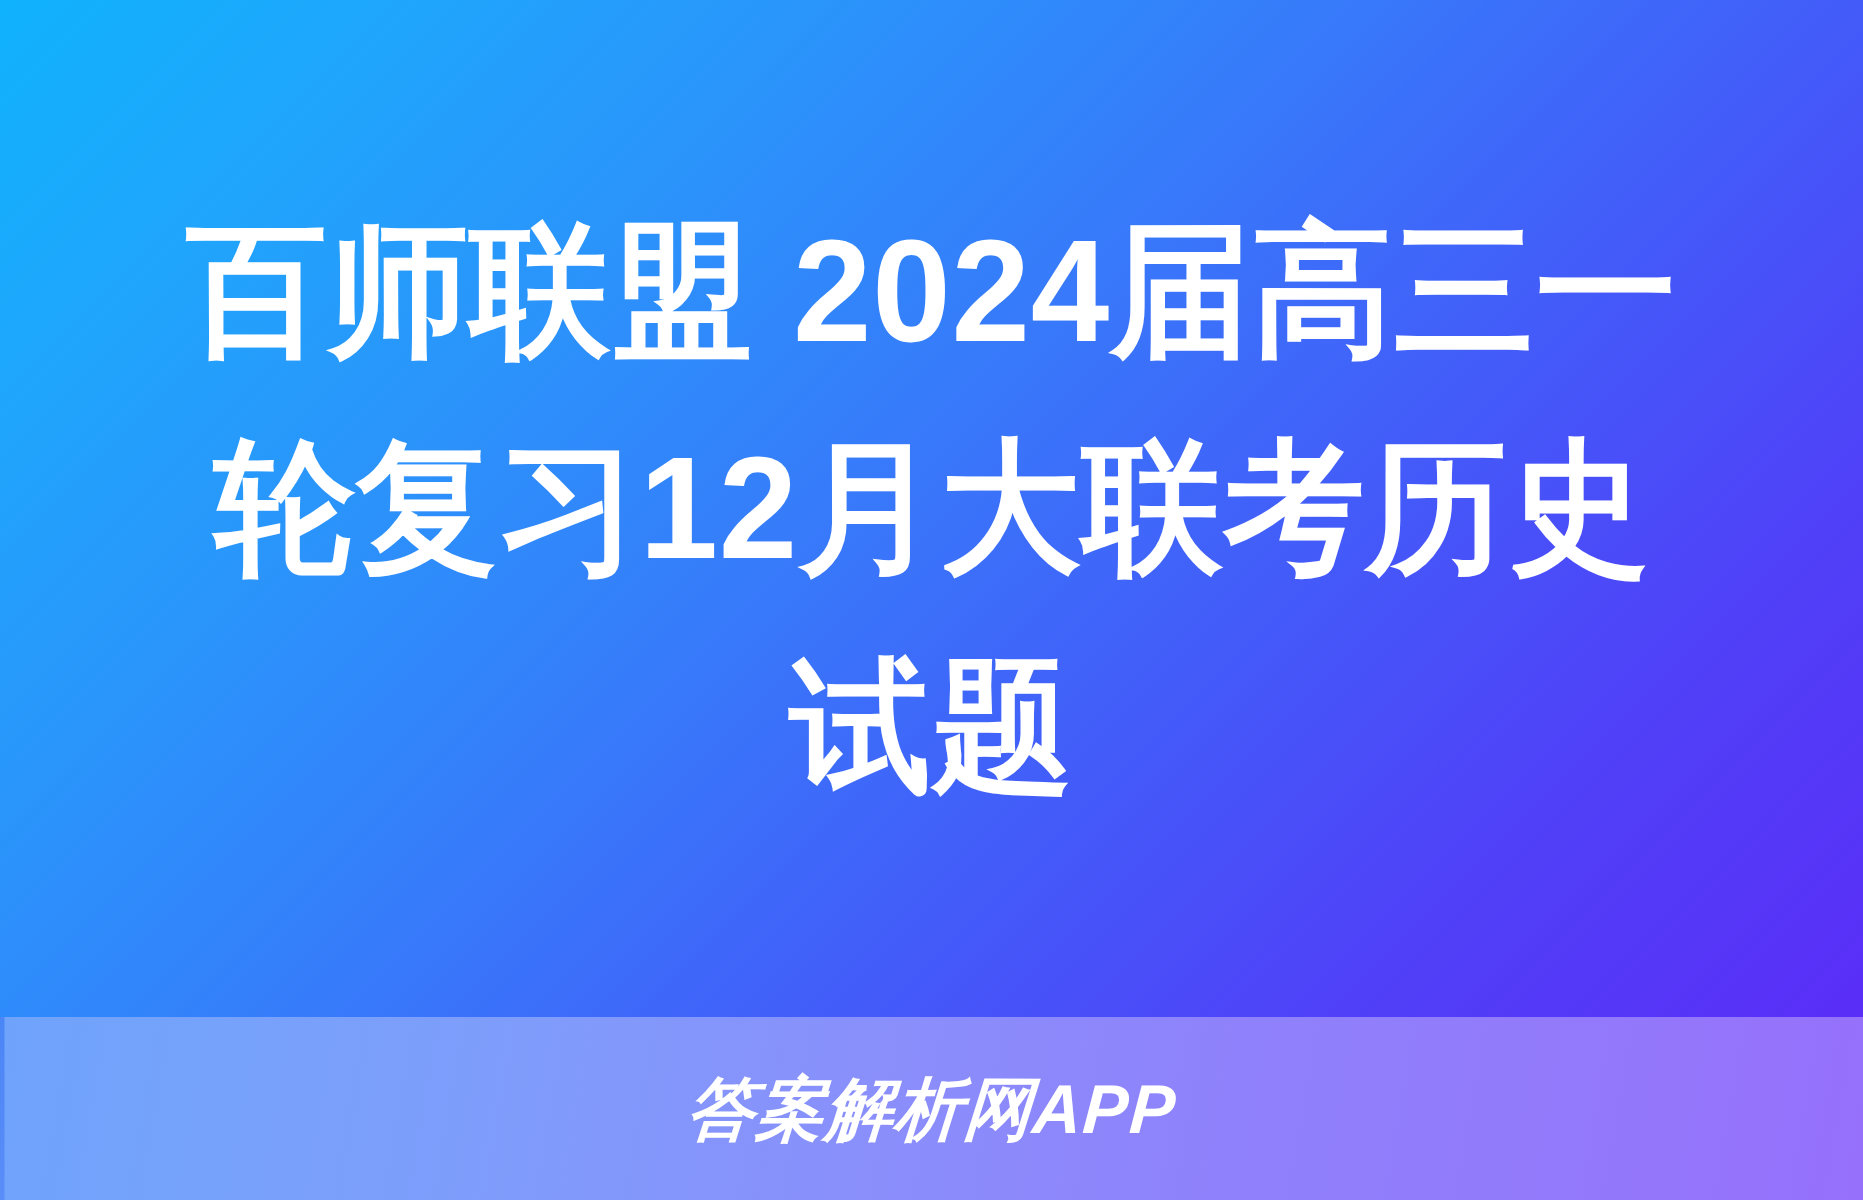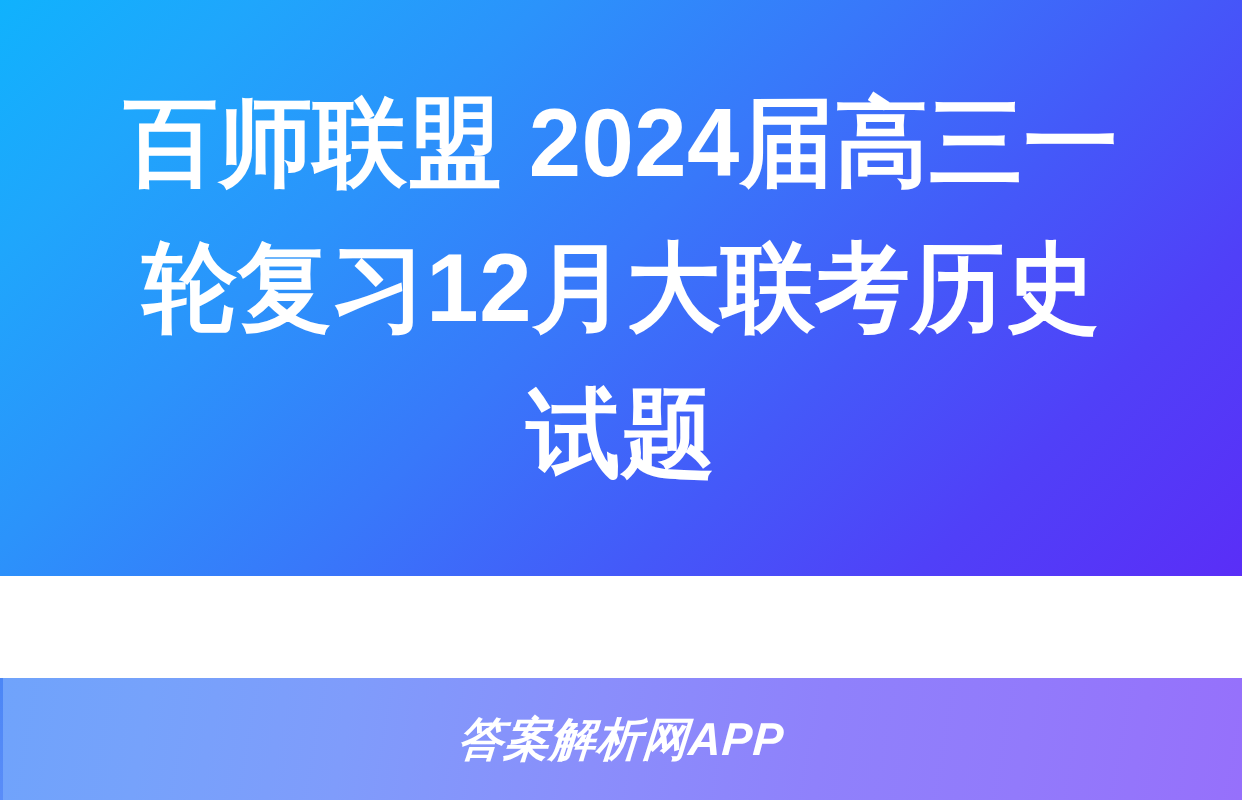--- a/index.html
+++ b/index.html
@@ -16,21 +16,21 @@
     font-family: "Liberation Sans", "DejaVu Sans", sans-serif;
     -webkit-font-smoothing: antialiased;
   }
 
   
   .hero {
     position: absolute;
     left: 0;
     top: 0;
     width: 1242px;
-    height: 576px;
+    height: 678px;
     background:
       linear-gradient(135deg,
         #10b2fd 0%,
         #1fa6fc 14%,
         #2b93fb 30%,
         #3878fa 48%,
         #4459f9 66%,
         #5040f8 82%,
         #5a2ef7 100%);
     display: flex;

